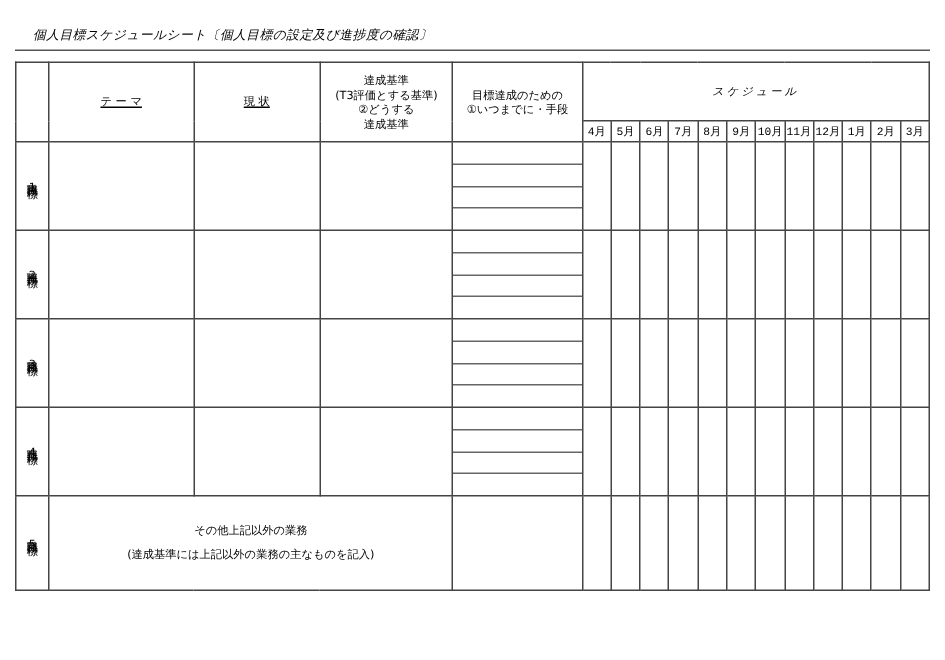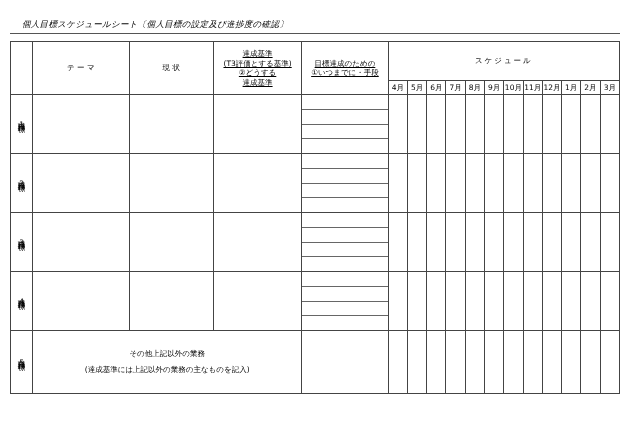--- a/index.html
+++ b/index.html
@@ -75,27 +75,28 @@
     font-size: 7.5px;
     line-height: 11px;
     margin: 0 auto;
     display: inline-block;
     white-space: nowrap;
   }
   .hdr-cell-multiline {
     font-size: 7px;
     line-height: 9.5px;
     padding: 2px 1px;
-    text-decoration: underline;
   }
   .hdr-cell-single {
     font-size: 8px;
+    text-decoration: underline;
   }
   .month-cell {
     font-size: 7.5px;
+    font-family: Liberation Mono, monospace;
   }
   
   .goal-row td { height: 58px; }
   .goal-row.r5 td { height: 62px; }
 
   .houhou-lines {
     width: 100%;
     height: 100%;
     display: flex;
     flex-direction: column;
@@ -118,20 +119,21 @@
     line-height: 16px;
     text-align: center;
     padding: 4px 2px;
   }
   .last-note .sub {
     font-size: 7.5px;
   }
   .month-sched-head {
     font-size: 8px;
     letter-spacing: 2px;
+    font-style: italic;
   }
 </style>
 </head>
 <body>
 
 <div class="page">
 
   <div class="title-wrap">
     <div class="doc-title">個人目標スケジュールシート〔個人目標の設定及び進捗度の確認〕</div>
   </div>

